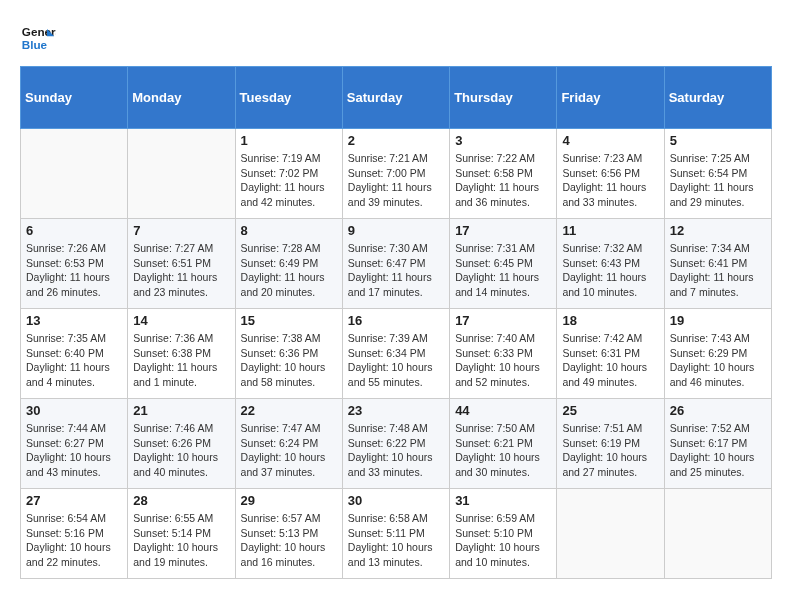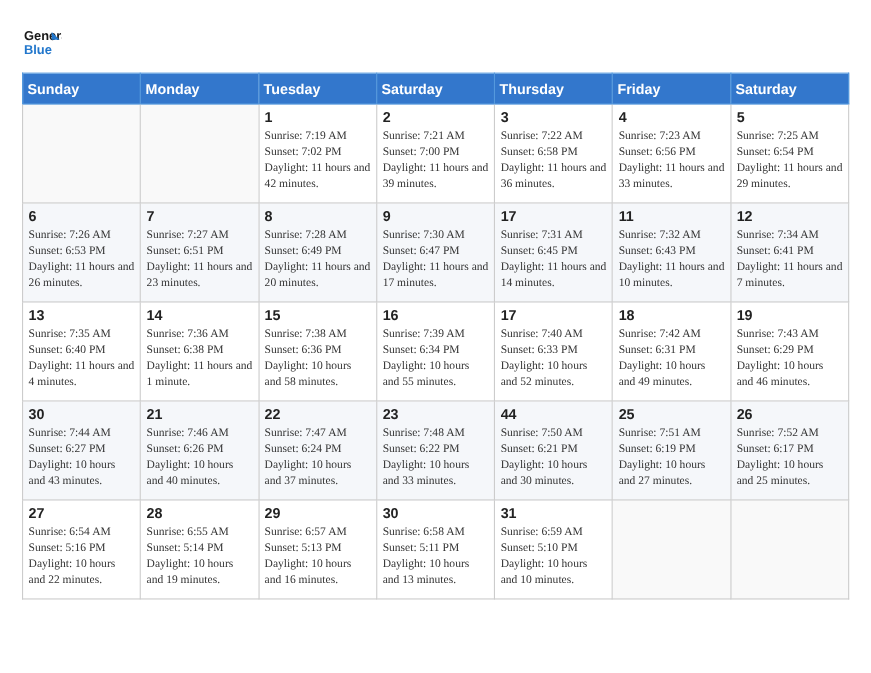--- a/index.html
+++ b/index.html
@@ -40,21 +40,21 @@
     table {
       width: 100%;
       border-collapse: collapse;
       table-layout: fixed;
     }
     thead tr th {
       background: #3377cc;
       color: #fff;
       font-size: 13px;
       font-weight: bold;
-      padding: 6px 4px;
+      padding: 23px 4px;
       text-align: left;
       border: 1px solid #5599dd;
     }
     tbody tr td {
       border: 1px solid #cccccc;
       vertical-align: top;
       padding: 4px 5px;
       font-size: 11px;
       color: #222;
       height: 90px;
@@ -66,21 +66,20 @@
     .day-num {
       font-size: 13px;
       font-weight: bold;
       margin-bottom: 3px;
       display: block;
     }
     .day-info {
       font-size: 10.5px;
       line-height: 1.4;
       color: #333;
-      font-family: Liberation Serif, serif;
     }
     td.empty {
       background: #f9f9f9;
     }
   </style>
 </head>
 <body>
 
 <div class="header">
   <div class="logo">

